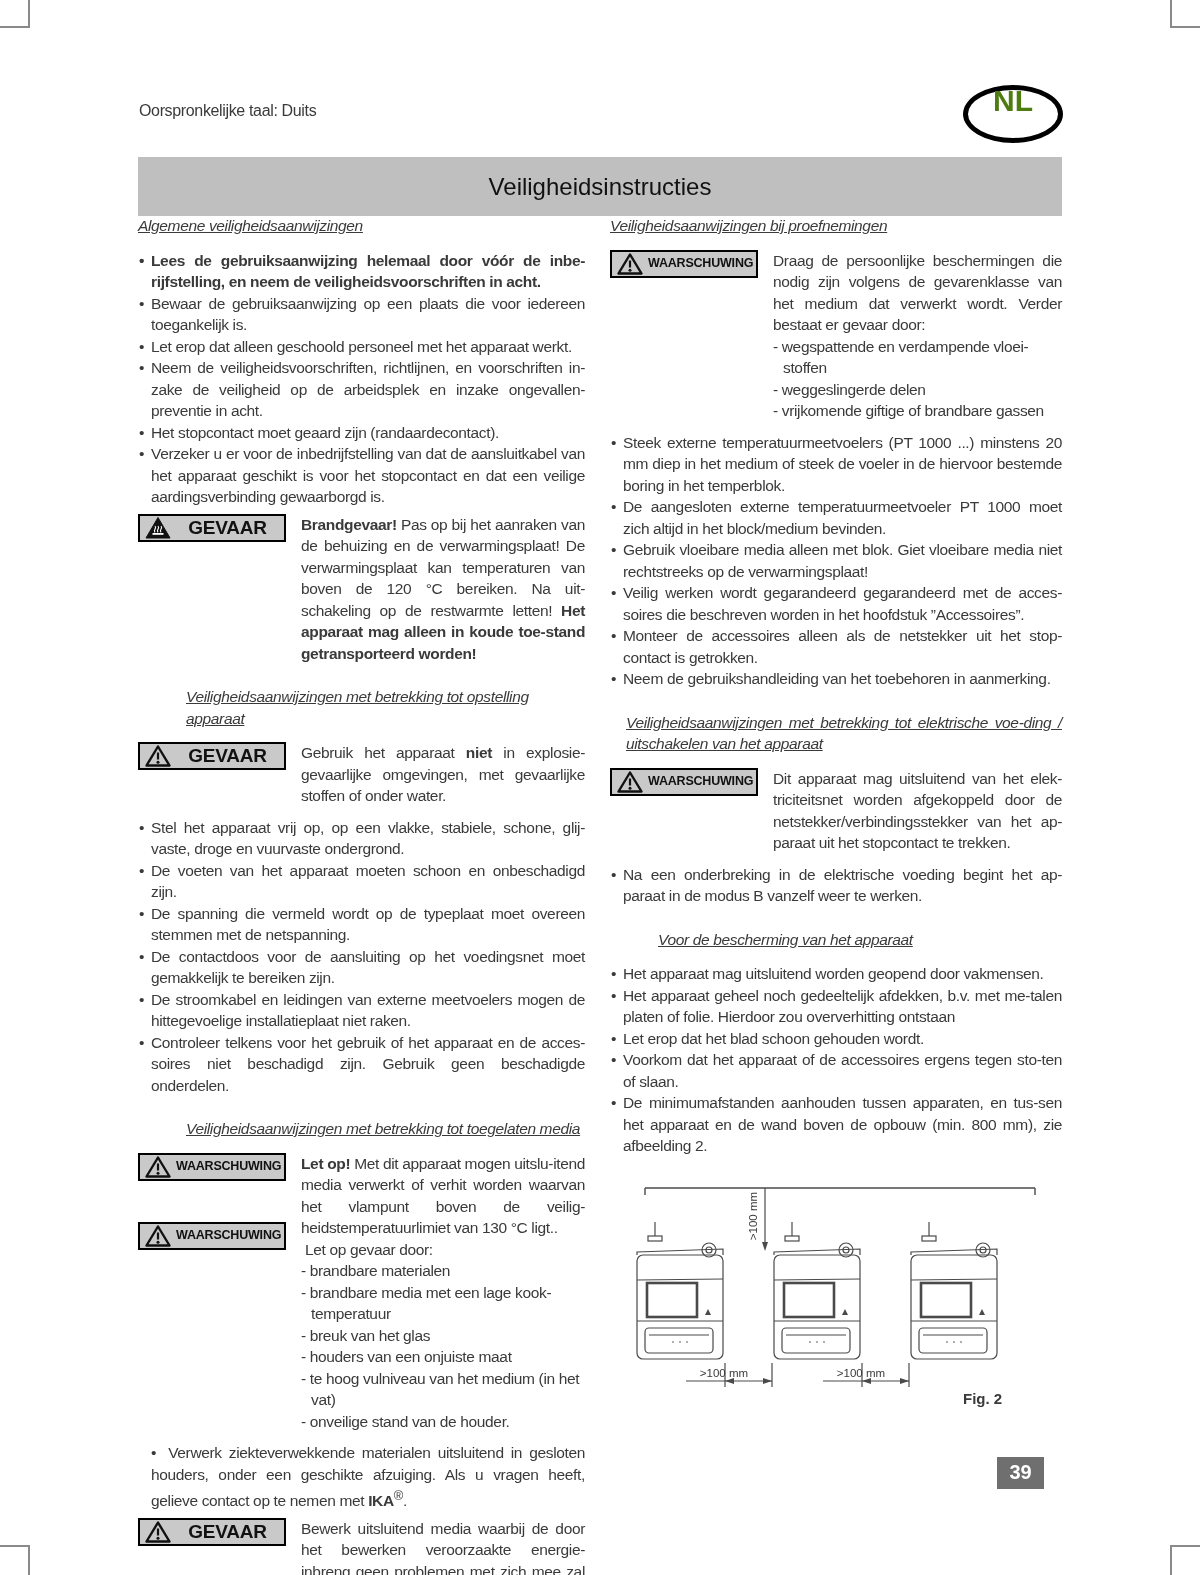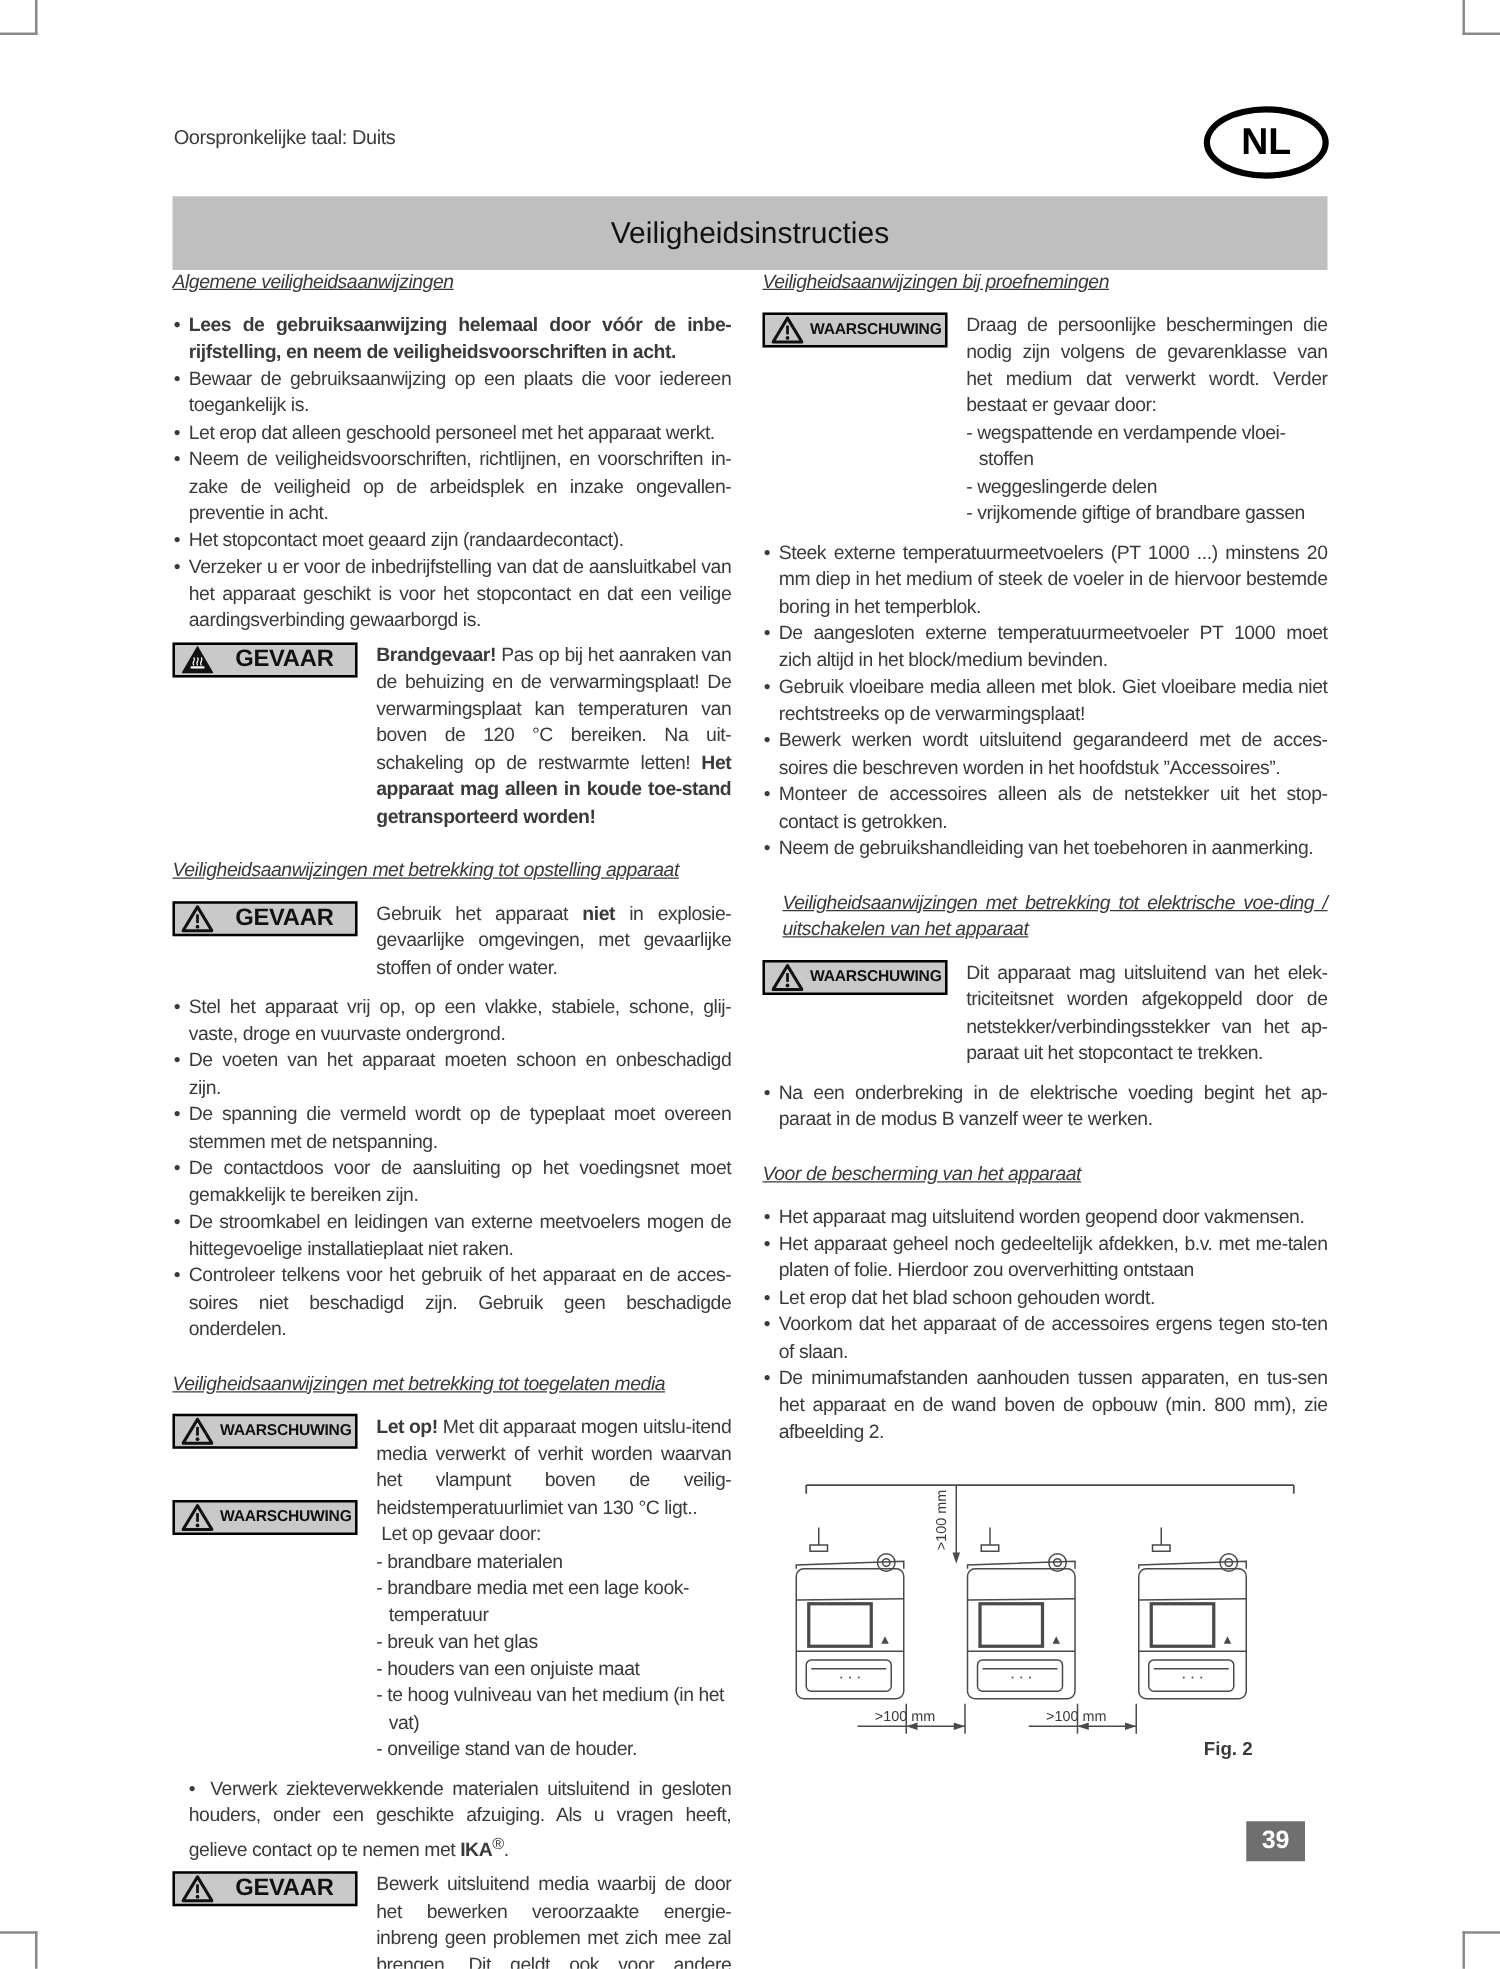--- a/index.html
+++ b/index.html
@@ -12,38 +12,38 @@
   
   .cm{position:absolute;background:#fff;}
   .cm.tl{left:0;top:0;width:28px;height:26px;border-right:2px solid #8a8a8a;border-bottom:2px solid #8a8a8a;}
   .cm.tr{right:0;top:0;width:28px;height:26px;border-left:2px solid #8a8a8a;border-bottom:2px solid #8a8a8a;}
   .cm.bl{left:0;top:1545px;width:28px;height:30px;border-right:2px solid #8a8a8a;border-top:2px solid #8a8a8a;}
   .cm.br{right:0;top:1545px;width:28px;height:30px;border-left:2px solid #8a8a8a;border-top:2px solid #8a8a8a;}
 
   .langnote{position:absolute;left:139px;top:100px;font-size:16px;color:#3a3a3a;}
   .nlbadge{
     position:absolute;left:963px;top:85px;width:90px;height:48px;
-    border:5px solid #000;border-radius:50%;display:flex;align-items:center;justify-content:center;
-    font-weight:bold;font-size:30px;color:#000000;letter-spacing:0;
+    border:5px solid #000;border-radius:50%;display:flex;align-items:flex-start;justify-content:center;
+    font-weight:bold;font-size:30px;color:#4d7c0f;letter-spacing:0;
   }
   .titlebar{
     position:absolute;left:138px;top:157px;width:924px;height:59px;background:#bfbfbf;
     display:flex;align-items:center;justify-content:center;
     font-size:24px;color:#111;letter-spacing:0;
   }
 
   .col{position:absolute;top:215px;text-align:justify;}
   #leftcol{left:138px;width:447px;}
   #rightcol{left:610px;width:452px;}
 
   .sec{
     font-size:15.5px;font-style:italic;font-weight:normal;text-decoration:underline;
     margin:0 0 13px 0;text-align:left;color:#3a3a3a;
   }
-  .sp{margin-top:22px;}
+  .sp{margin-top:22px;margin-left:48px;}
 
   ul.b{list-style:none;margin:0;padding:0;}
   ul.b li{padding-left:13px;position:relative;text-align:justify;}
   ul.b li::before{content:"•";position:absolute;left:1px;}
   .bd{font-weight:bold;}
   li.nohang{padding-left:0;}
   li.nohang::before{content:"";display:none;}
   li.nohang .mark{margin-right:5px;}
 
   .wrow{display:flex;margin:6px 0 10px 0;}
@@ -240,21 +240,21 @@
       <div class="dash">- wegspattende en verdampende vloei-stoffen</div>
       <div class="dash">- weggeslingerde delen</div>
       <div class="dash">- vrijkomende giftige of brandbare gassen</div>
     </div>
   </div>
 
   <ul class="b">
     <li>Steek externe temperatuurmeetvoelers (PT 1000 ...) minstens 20 mm diep in het medium of steek de voeler in de hiervoor bestemde boring in het temperblok.</li>
     <li>De aangesloten externe temperatuurmeetvoeler PT 1000 moet zich altijd in het block/medium bevinden.</li>
     <li>Gebruik vloeibare media alleen met blok. Giet vloeibare media niet rechtstreeks op de verwarmingsplaat!</li>
-    <li>Bewerk werken wordt uitsluitend gegarandeerd met de acces-soires die beschreven worden in het hoofdstuk ”Accessoires”.</li>
+    <li>Veilig werken wordt gegarandeerd gegarandeerd met de acces-soires die beschreven worden in het hoofdstuk ”Accessoires”.</li>
     <li>Monteer de accessoires alleen als de netstekker uit het stop-contact is getrokken.</li>
     <li>Neem de gebruikshandleiding van het toebehoren in aanmerking.</li>
   </ul>
 
   <h2 class="sec sp" style="margin-left:16px;text-align:justify;">Veiligheidsaanwijzingen met betrekking tot elektrische voe-ding / uitschakelen van het apparaat</h2>
 
   <div class="wrow">
     <div class="wcol">
       <div class="wbox">
         <svg class="icon" width="26" height="24" viewBox="0 0 26 24">

